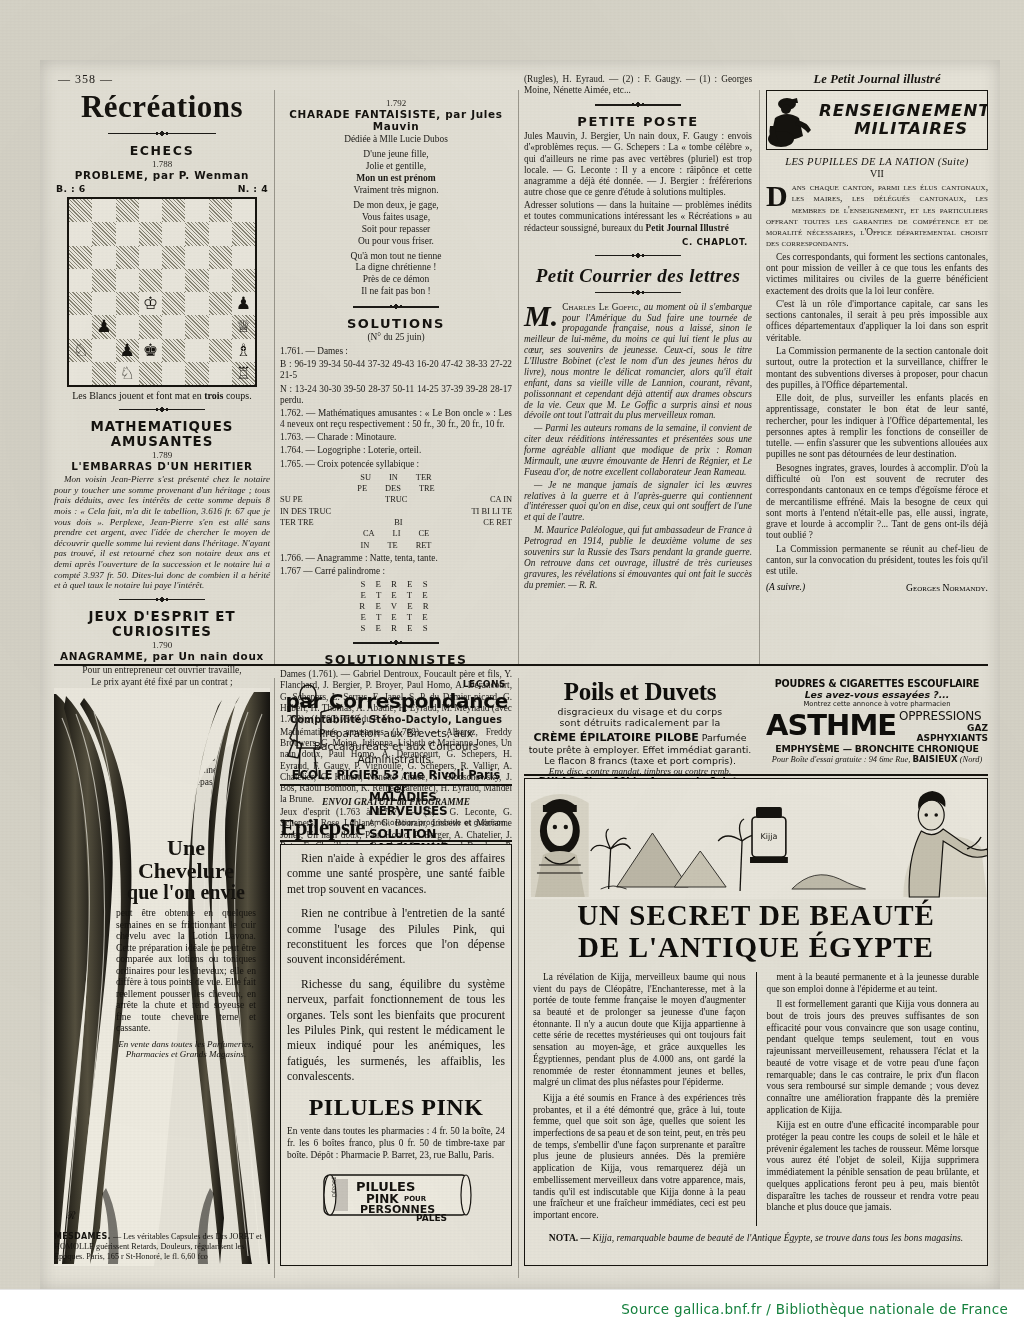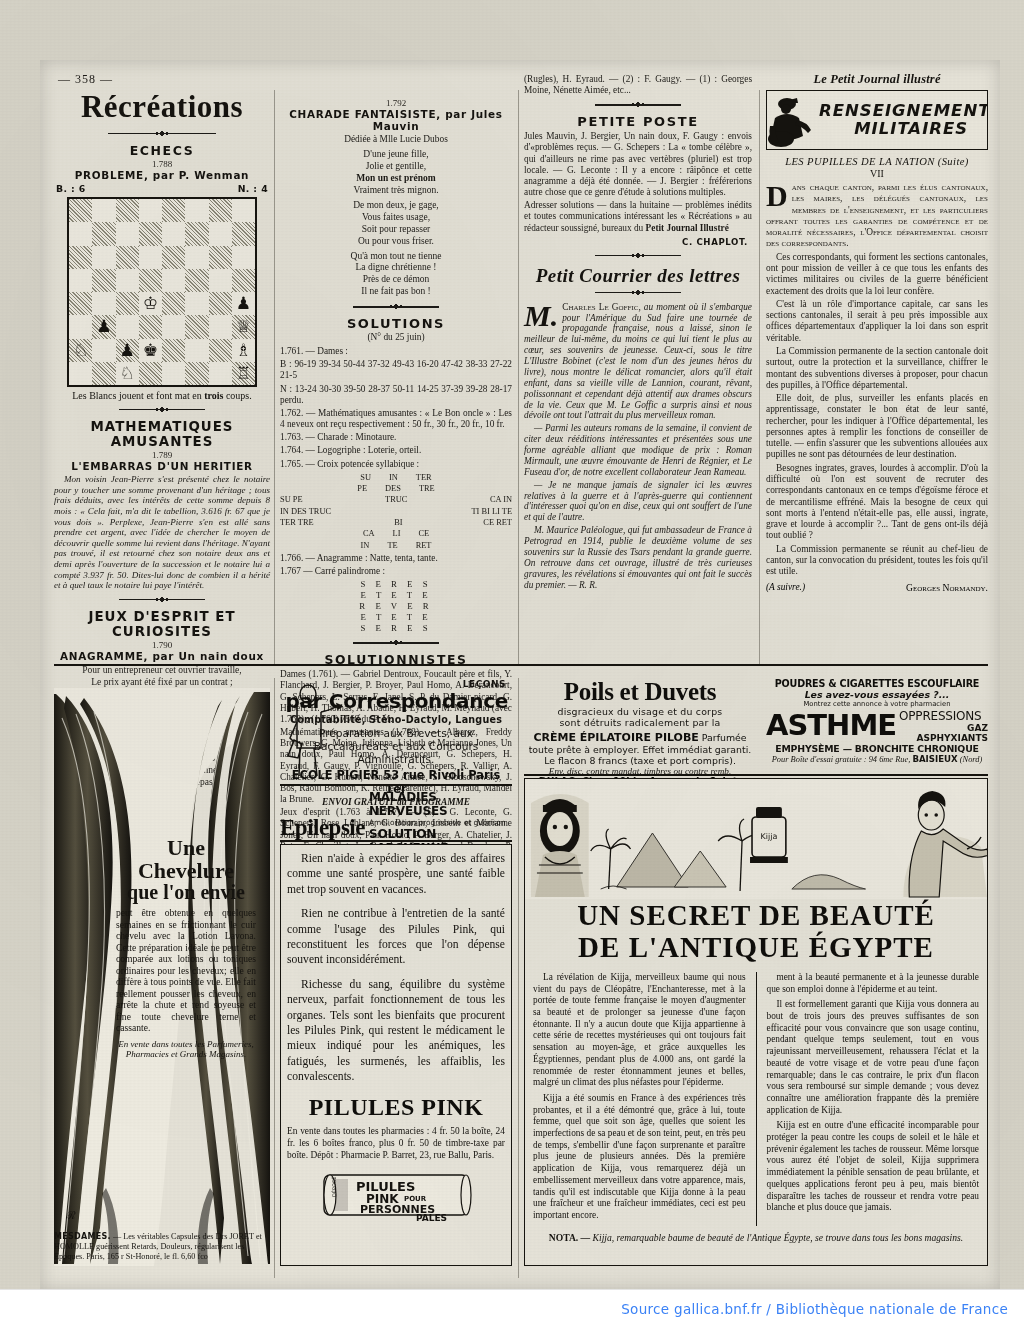--- a/index.html
+++ b/index.html
@@ -20,21 +20,21 @@
     mix-blend-mode:multiply;opacity:.9;
   }
   #sheet{
     position:absolute;left:40px;top:60px;width:960px;height:1230px;
     background:#e6e3d8;
     box-shadow:0 0 18px rgba(0,0,0,.18) inset;
   }
   .footerbar{
     position:absolute;left:0;right:0;bottom:0;height:37px;background:#ffffff;
     border-top:1px solid #e4e4e4;
-    font-family:"DejaVu Sans",sans-serif;font-size:13.5px;color:#3b82f6;
+    font-family:"DejaVu Sans",sans-serif;font-size:13.5px;color:#15803d;
     display:flex;align-items:center;justify-content:flex-end;padding-right:16px;
     letter-spacing:.3px;z-index:70;
   }
 
   
   .topzone{position:absolute;left:14px;top:12px;width:934px;height:600px;}
   .col{position:absolute;top:0;bottom:0;}
   .c1{left:0;width:216px;}
   .c2{left:226px;width:232px;}
   .c3{left:470px;width:228px;}

